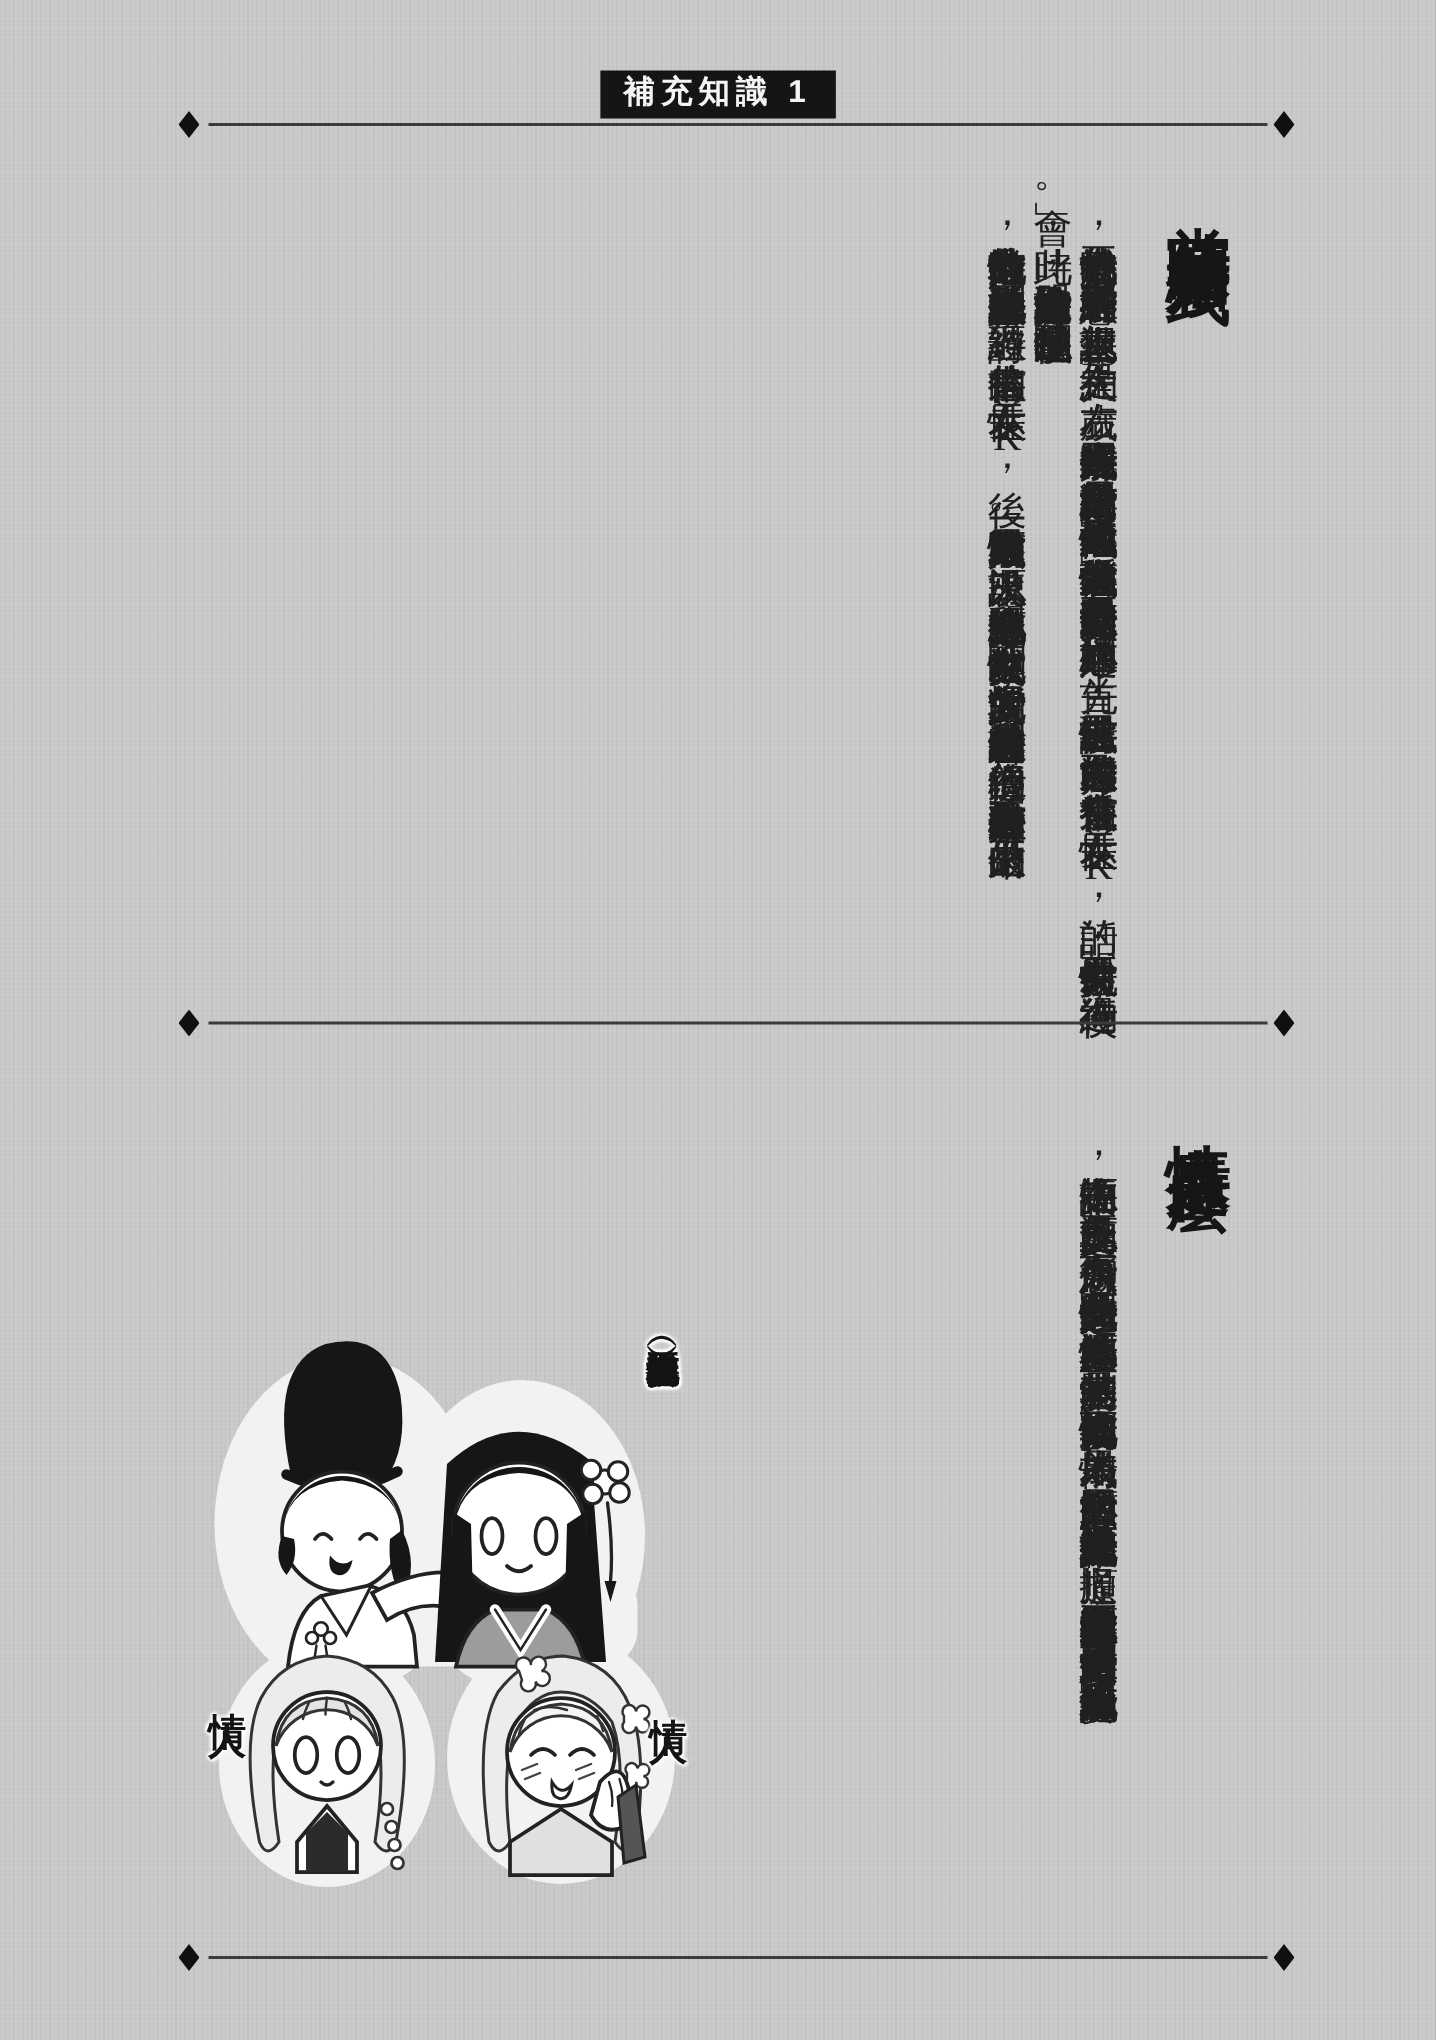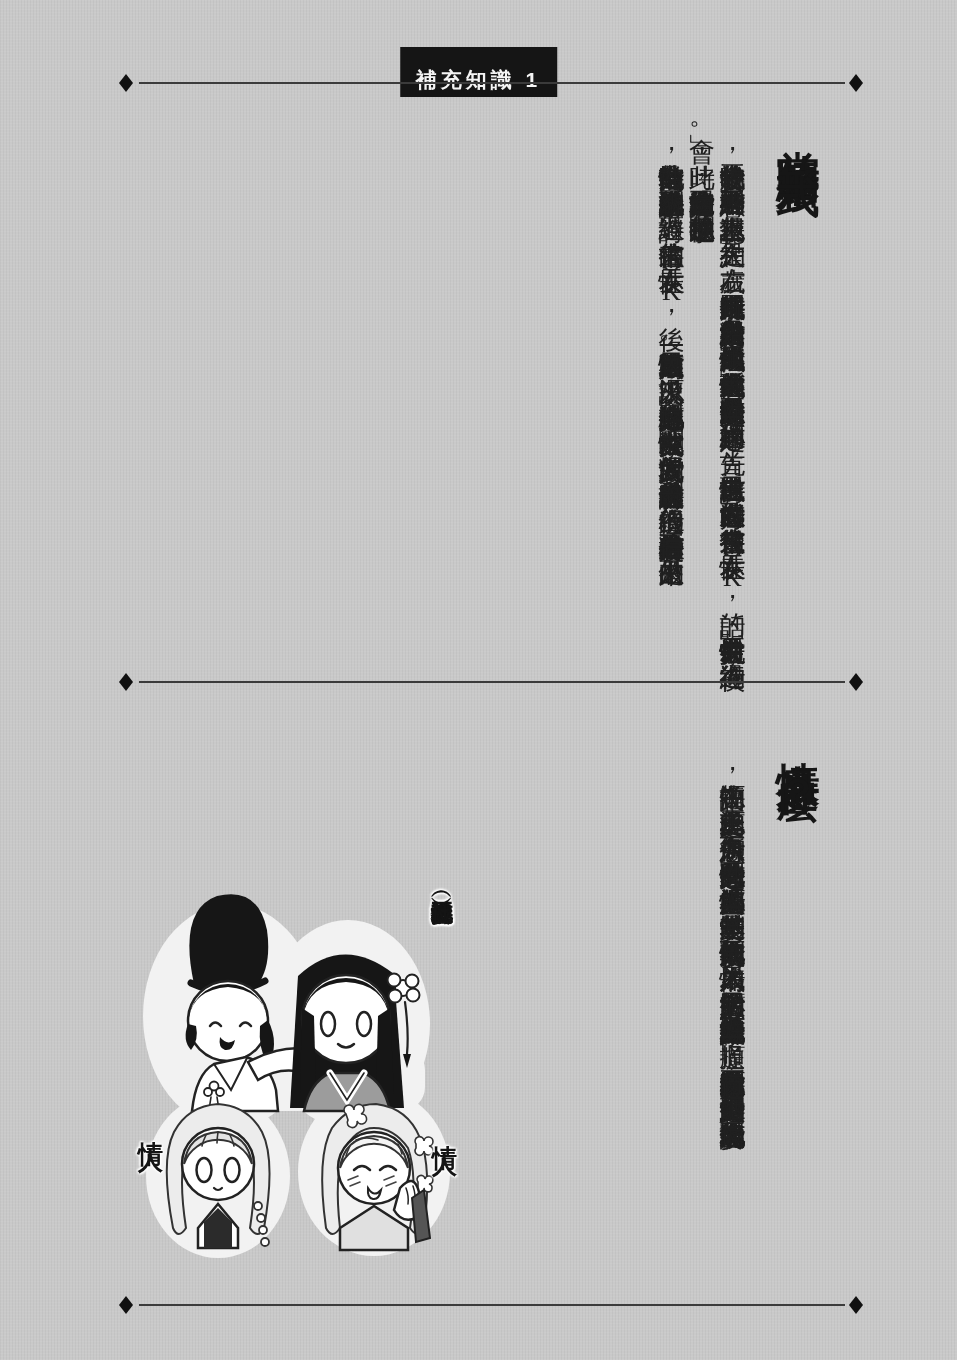--- a/index.html
+++ b/index.html
@@ -10,21 +10,21 @@
     background-image:
       repeating-linear-gradient(0deg, rgba(255,255,255,.05) 0 1px, rgba(0,0,0,0) 1px 3px),
       repeating-linear-gradient(90deg, rgba(0,0,0,.035) 0 1px, rgba(0,0,0,0) 1px 3px);
     color:#1c1c1c;
   }
   
   .header-box{
     position:absolute; top:47px; left:50%; transform:translateX(-50%);
     background:#151515; color:#f4f4f4;
     font-family:"Liberation Sans", sans-serif; font-weight:bold;
-    font-size:21px; line-height:1; padding:22px 16px 7px; letter-spacing:4px;
+    font-size:21px; line-height:1; padding:4px 16px 7px; letter-spacing:4px;
     white-space:nowrap;
   }
   
   .rule{position:absolute; left:139px; width:706px; height:2px; background:#3b3b3b;}
   .diamond{
     position:absolute; width:14px; height:18px; background:#101010;
     clip-path:polygon(50% 0, 100% 50%, 50% 100%, 0 50%);
   }
   
   .vtitle{

